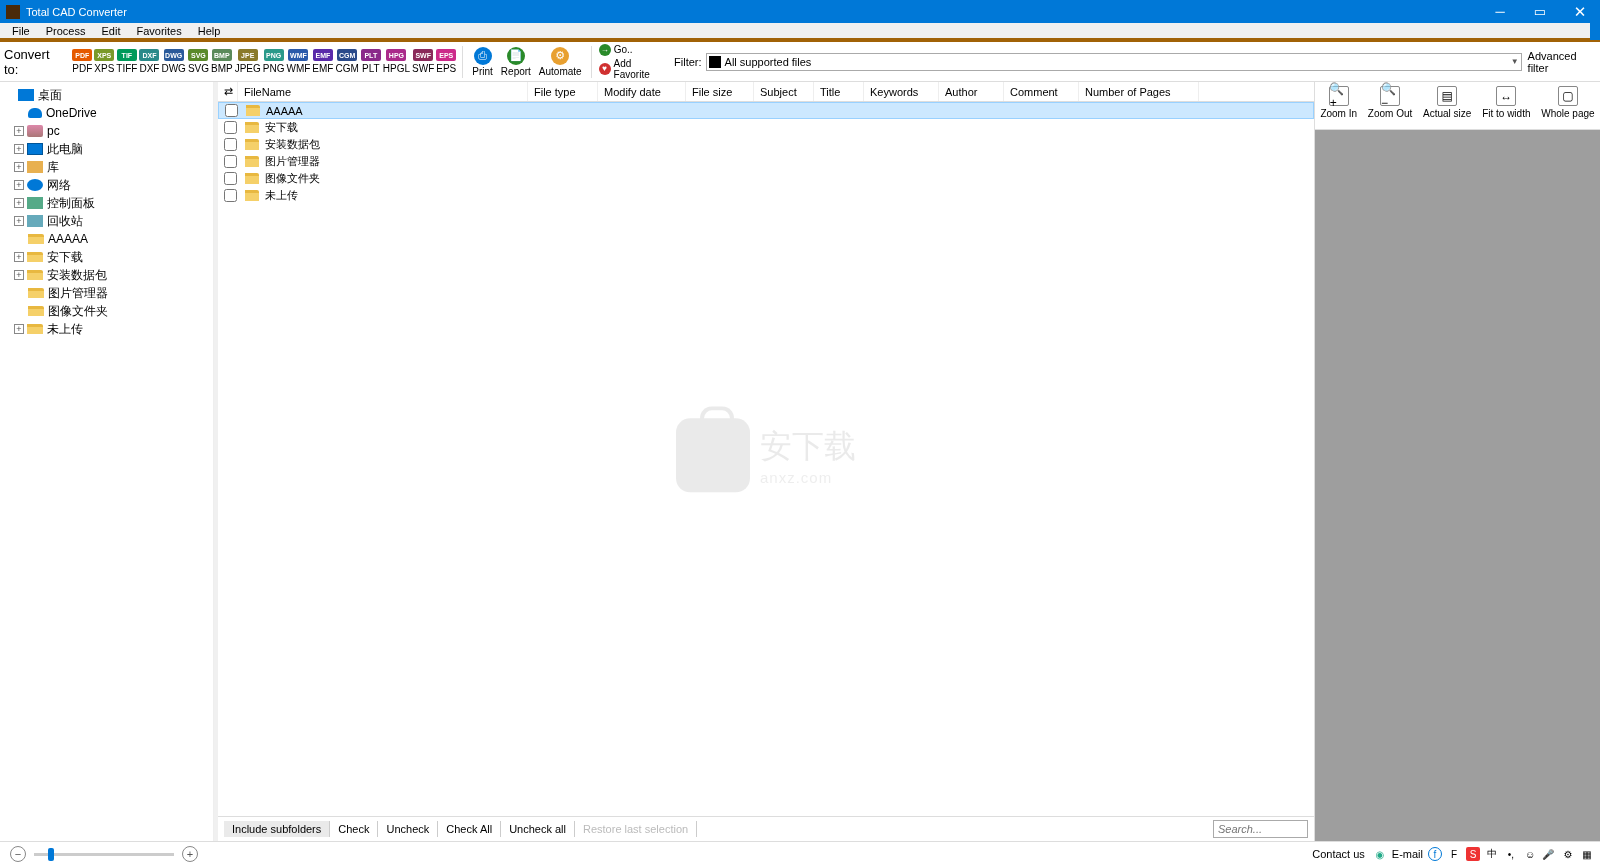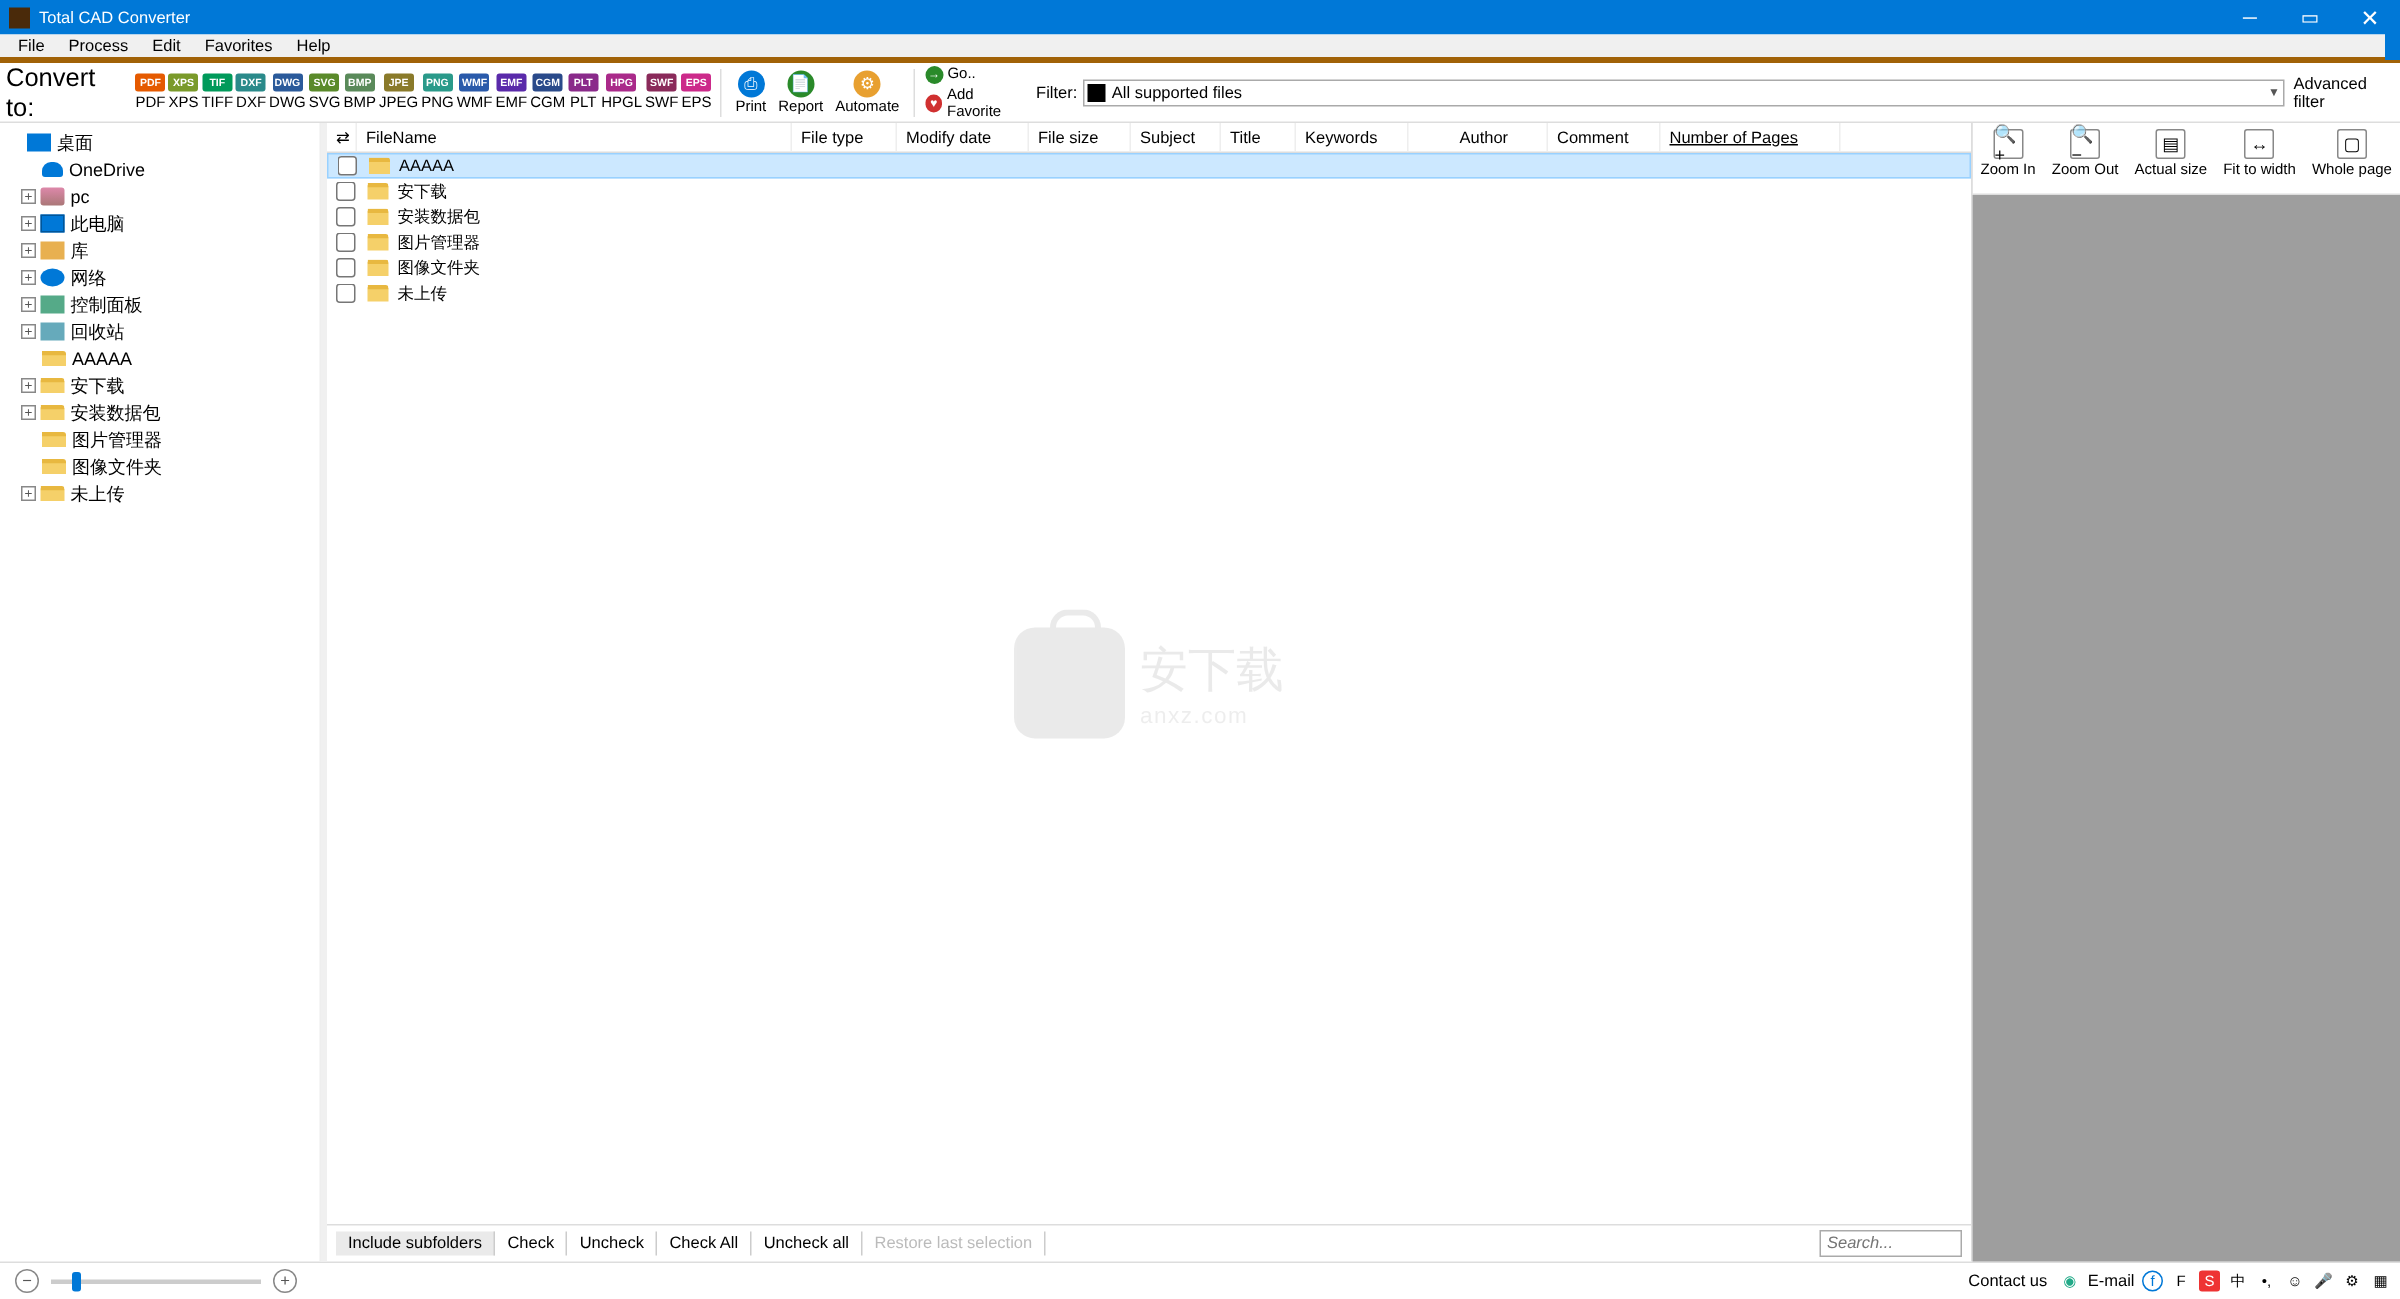--- a/index.html
+++ b/index.html
@@ -12,21 +12,21 @@
 .titlebar .winbtn { width: 40px; height: 23px; display: flex; align-items: center; justify-content: center; color: #fff; font-size: 13px; }
 .titlebar .winbtn.close { font-size: 15px; }
 
 
 .menubar { height: 19px; background: #f0f0f0; display: flex; align-items: center; padding-left: 4px; font-size: 11px; border-bottom: 4px solid #a16207; }
 .menubar .menuitem { padding: 2px 8px; cursor: default; }
 .menubar .right-blue { margin-left: auto; width: 10px; height: 18px; background: #0078d7; }
 
 
 .toolbar { height: 40px; background: #fff; display: flex; align-items: center; border-bottom: 1px solid #ddd; }
-.toolbar .convert-label { font-size: 17px; padding: 0 4px; }
+.toolbar .convert-label { font-size: 13px; padding: 0 4px; }
 .conv-btn { display: flex; flex-direction: column; align-items: center; margin: 0 1px; cursor: pointer; }
 .conv-btn .chip { width: 20px; height: 12px; border-radius: 2px; color: #fff; font-size: 7px; display: flex; align-items: center; justify-content: center; font-weight: bold; }
 .conv-btn .lbl { font-size: 10px; margin-top: 2px; }
 .tool-sep { width: 1px; height: 32px; background: #ddd; margin: 0 5px; }
 .big-tool { display: flex; flex-direction: column; align-items: center; margin: 0 4px; cursor: pointer; }
 .big-tool .icon { width: 18px; height: 18px; border-radius: 9px; display: flex; align-items: center; justify-content: center; font-size: 11px; }
 .big-tool .lbl { font-size: 10px; margin-top: 1px; }
 .go-fav { display: flex; flex-direction: column; font-size: 10px; margin-left: 2px; }
 .go-fav .row { display: flex; align-items: center; margin: 1px 0; }
 .go-fav .circ { width: 12px; height: 12px; border-radius: 6px; margin-right: 3px; display: inline-flex; align-items: center; justify-content: center; color: #fff; font-size: 8px; }
@@ -299,23 +299,23 @@
   <div class="filelist">
     <div class="list-header" id="cols">
       <div class="col" style="width:20px">⇄</div>
     <div class="col" style="width: 290px;">FileName</div>
         <div class="col" style="width: 70px;">File type</div>
         <div class="col" style="width: 88px;">Modify date</div>
         <div class="col" style="width: 68px;">File size</div>
         <div class="col" style="width: 60px;">Subject</div>
         <div class="col" style="width: 50px;">Title</div>
         <div class="col" style="width: 75px;">Keywords</div>
-        <div class="col" style="width: 65px; margin-left: 28px;">Author</div>
+        <div class="col" style="width: 65px;">Author</div>
         <div class="col" style="width: 75px;">Comment</div>
-        <div class="col" style="width: 120px; text-decoration: underline;">Number of Pages</div>
+        <div class="col" style="width: 120px;">Number of Pages</div>
       </div>
     <div class="list-rows" id="rows">
       <div class="watermark">
         <div class="badge"></div>
         <div>
           <div class="txt">安下载</div>
           <div class="sub">anxz.com</div>
         </div>
       </div>
     <div class="list-row selected">

